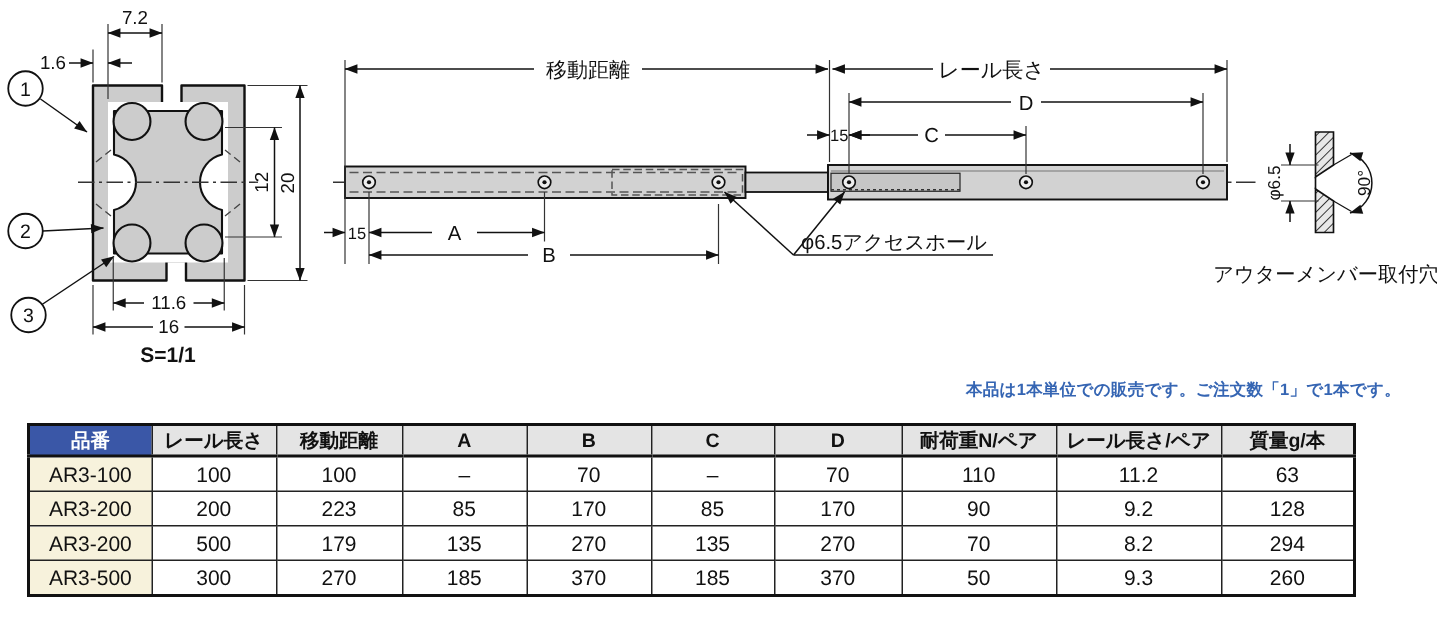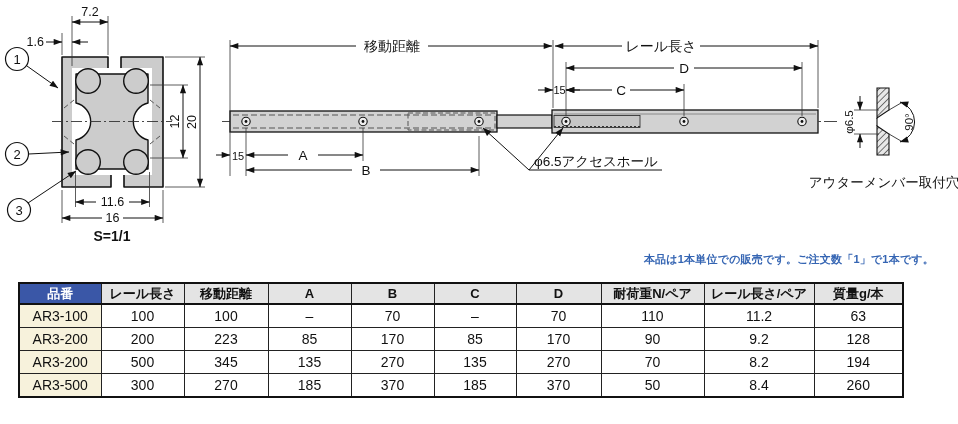--- a/index.html
+++ b/index.html
@@ -287,36 +287,36 @@
           <td>170</td>
           <td>85</td>
           <td>170</td>
           <td>90</td>
           <td>9.2</td>
           <td>128</td>
         </tr>
         <tr>
           <td class="td-part">AR3-200</td>
           <td>500</td>
-          <td>345</td>
+          <td>179</td>
           <td>135</td>
           <td>270</td>
           <td>135</td>
           <td>270</td>
           <td>70</td>
           <td>8.2</td>
-          <td>194</td>
+          <td>294</td>
         </tr>
         <tr>
           <td class="td-part">AR3-500</td>
           <td>300</td>
           <td>270</td>
           <td>185</td>
           <td>370</td>
           <td>185</td>
           <td>370</td>
           <td>50</td>
-          <td>8.4</td>
+          <td>9.3</td>
           <td>260</td>
         </tr>
       </tbody>
   </table>
 </div>
 
 </body></html>

